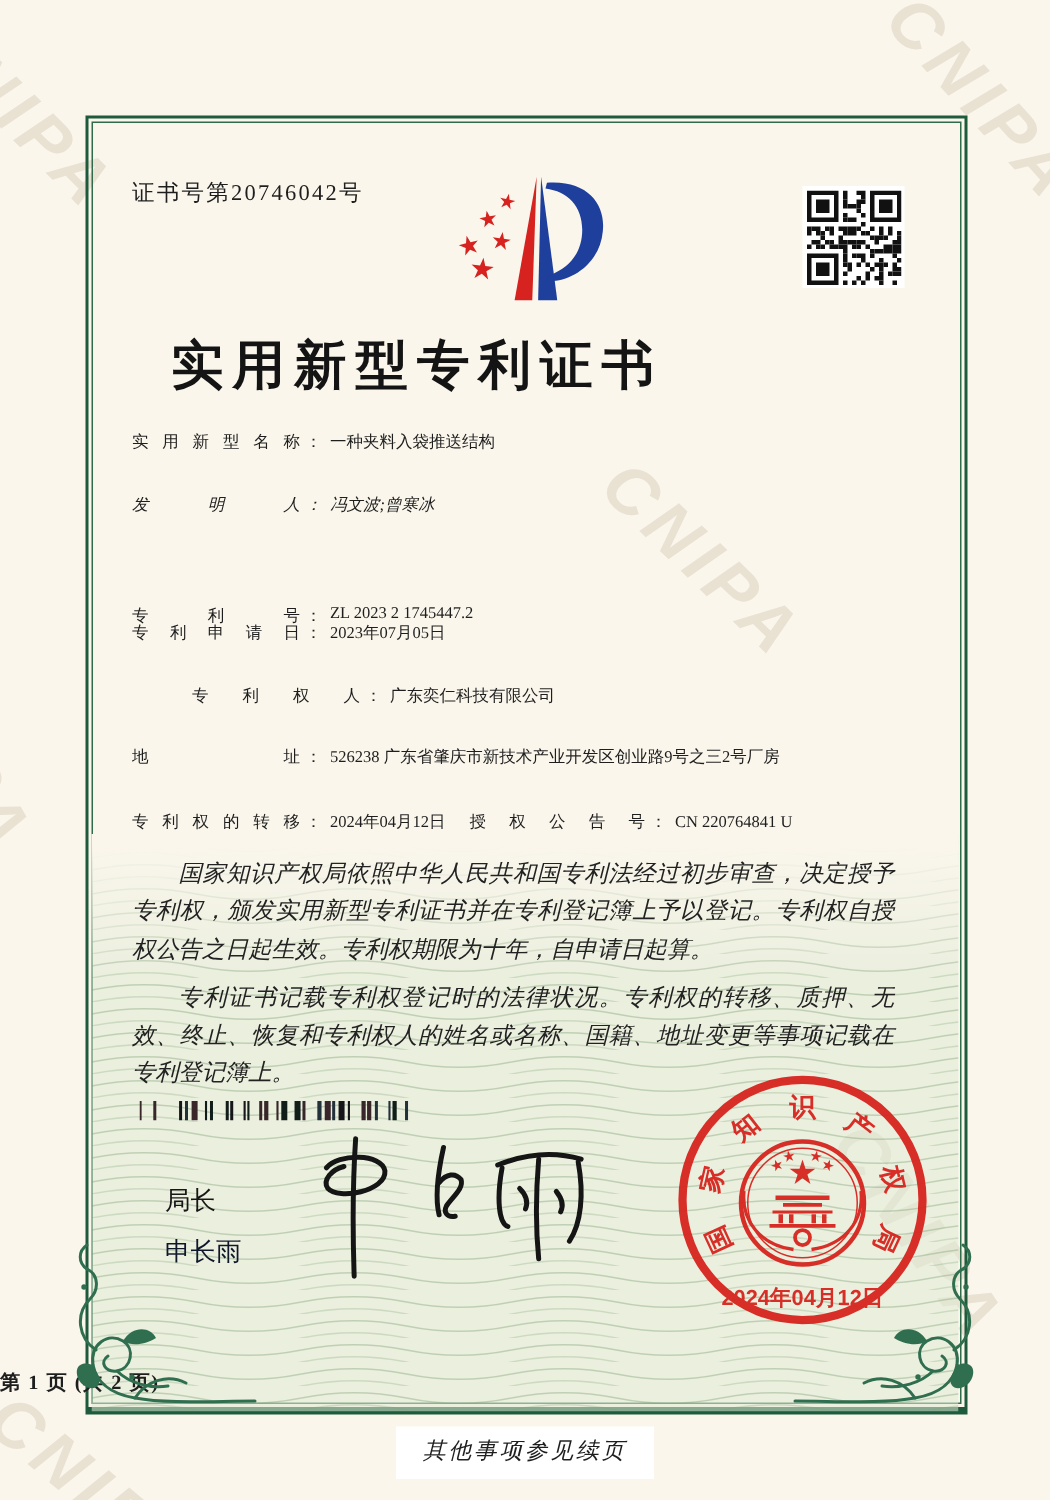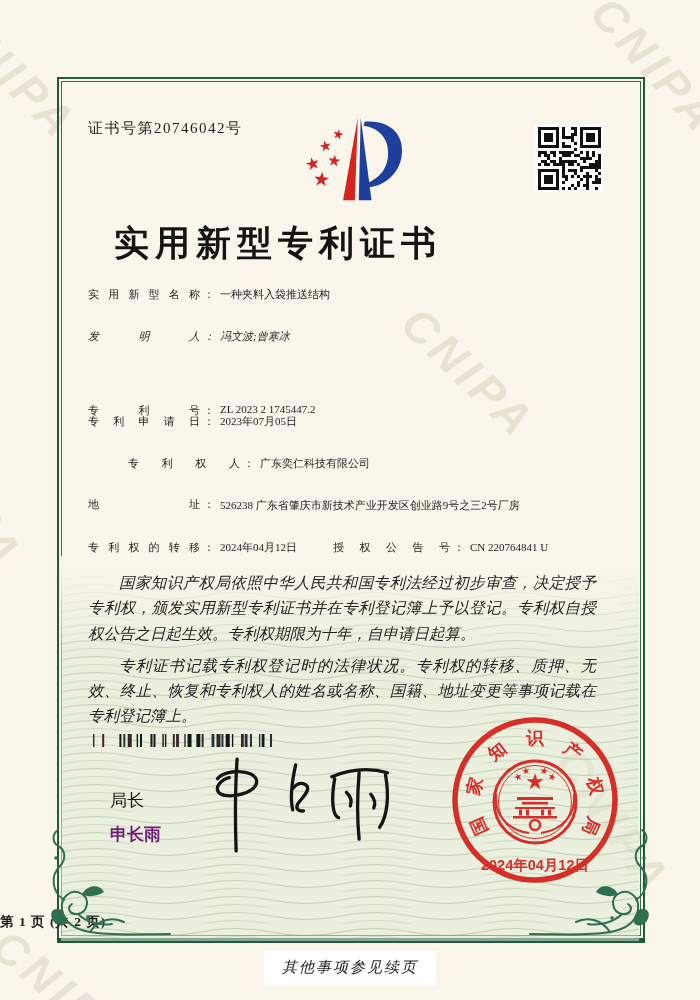--- a/index.html
+++ b/index.html
@@ -20,35 +20,35 @@
   #wavefade{position:absolute;left:61px;top:556px;width:578px;height:95px;z-index:2;
             background:linear-gradient(#FAF6EC 8%,rgba(250,246,236,0));}
 
   .abs{position:absolute;z-index:3;}
 
   #certno{left:88px;top:119px;font-size:15px;letter-spacing:1.5px;}
   #title{left:0;top:220px;width:556px;text-align:center;font-size:35px;font-weight:bold;letter-spacing:6px;color:#141414;}
 
   .frow{position:absolute;left:88px;z-index:3;font-size:11px;}
   .flabel{display:inline-block;width:112px;text-align:justify;text-align-last:justify;text-justify:inter-character;vertical-align:top;}
-  .flabel2{display:inline-block;width:117px;margin-left:36px;text-align:justify;text-align-last:justify;text-justify:inter-character;vertical-align:top;}
+  .flabel2{display:inline-block;width:117px;margin-left:16px;text-align:justify;text-align-last:justify;text-justify:inter-character;vertical-align:top;}
   .fcolon{display:inline-block;width:18px;text-align:center;vertical-align:top;}
   .fvalue{margin-left:2px;}
   .fwrap{display:inline-block;width:402px;vertical-align:top;line-height:1.62;}
 
   #bodytext{left:88px;top:570px;width:524px;font-size:15.5px;font-style:italic;line-height:1.63;text-align:justify;color:#222;}
   #bodytext p{margin:0 16px 7px 0;text-indent:2em;}
 
   #qrbox{left:535px;top:124px;width:68px;height:68px;background:#ffffff;}
   #qrbox svg{position:absolute;left:3px;top:3px;}
 
   #barcode{left:93px;top:734px;}
 
   #sigtitle{left:110px;top:789px;font-family:"Liberation Sans",sans-serif;font-weight:normal;font-size:17px;color:#161616;}
-  #signame{left:110px;top:823px;font-family:"Liberation Sans",sans-serif;font-weight:bold;font-size:17px;color:#701a75;}
+  #signame{left:110px;top:823px;font-family:"Liberation Sans",sans-serif;font-weight:normal;font-size:17px;color:#0f172a;}
 
   #pagenum{left:0;top:913px;width:640px;text-align:left;font-size:13.5px;letter-spacing:1px;font-weight:bold;}
   #contnote{left:50%;transform:translateX(-50%);top:951px;background:#FFFFFF;padding:7px 18px 9px;
             font-size:15px;font-style:italic;letter-spacing:2px;z-index:4;}
 
   #seal{left:449px;top:714px;opacity:0.94;z-index:4;}
   #sigsvg{left:200px;top:748px;z-index:4;}
   .flourish{z-index:4;}
 </style>
 </head>

